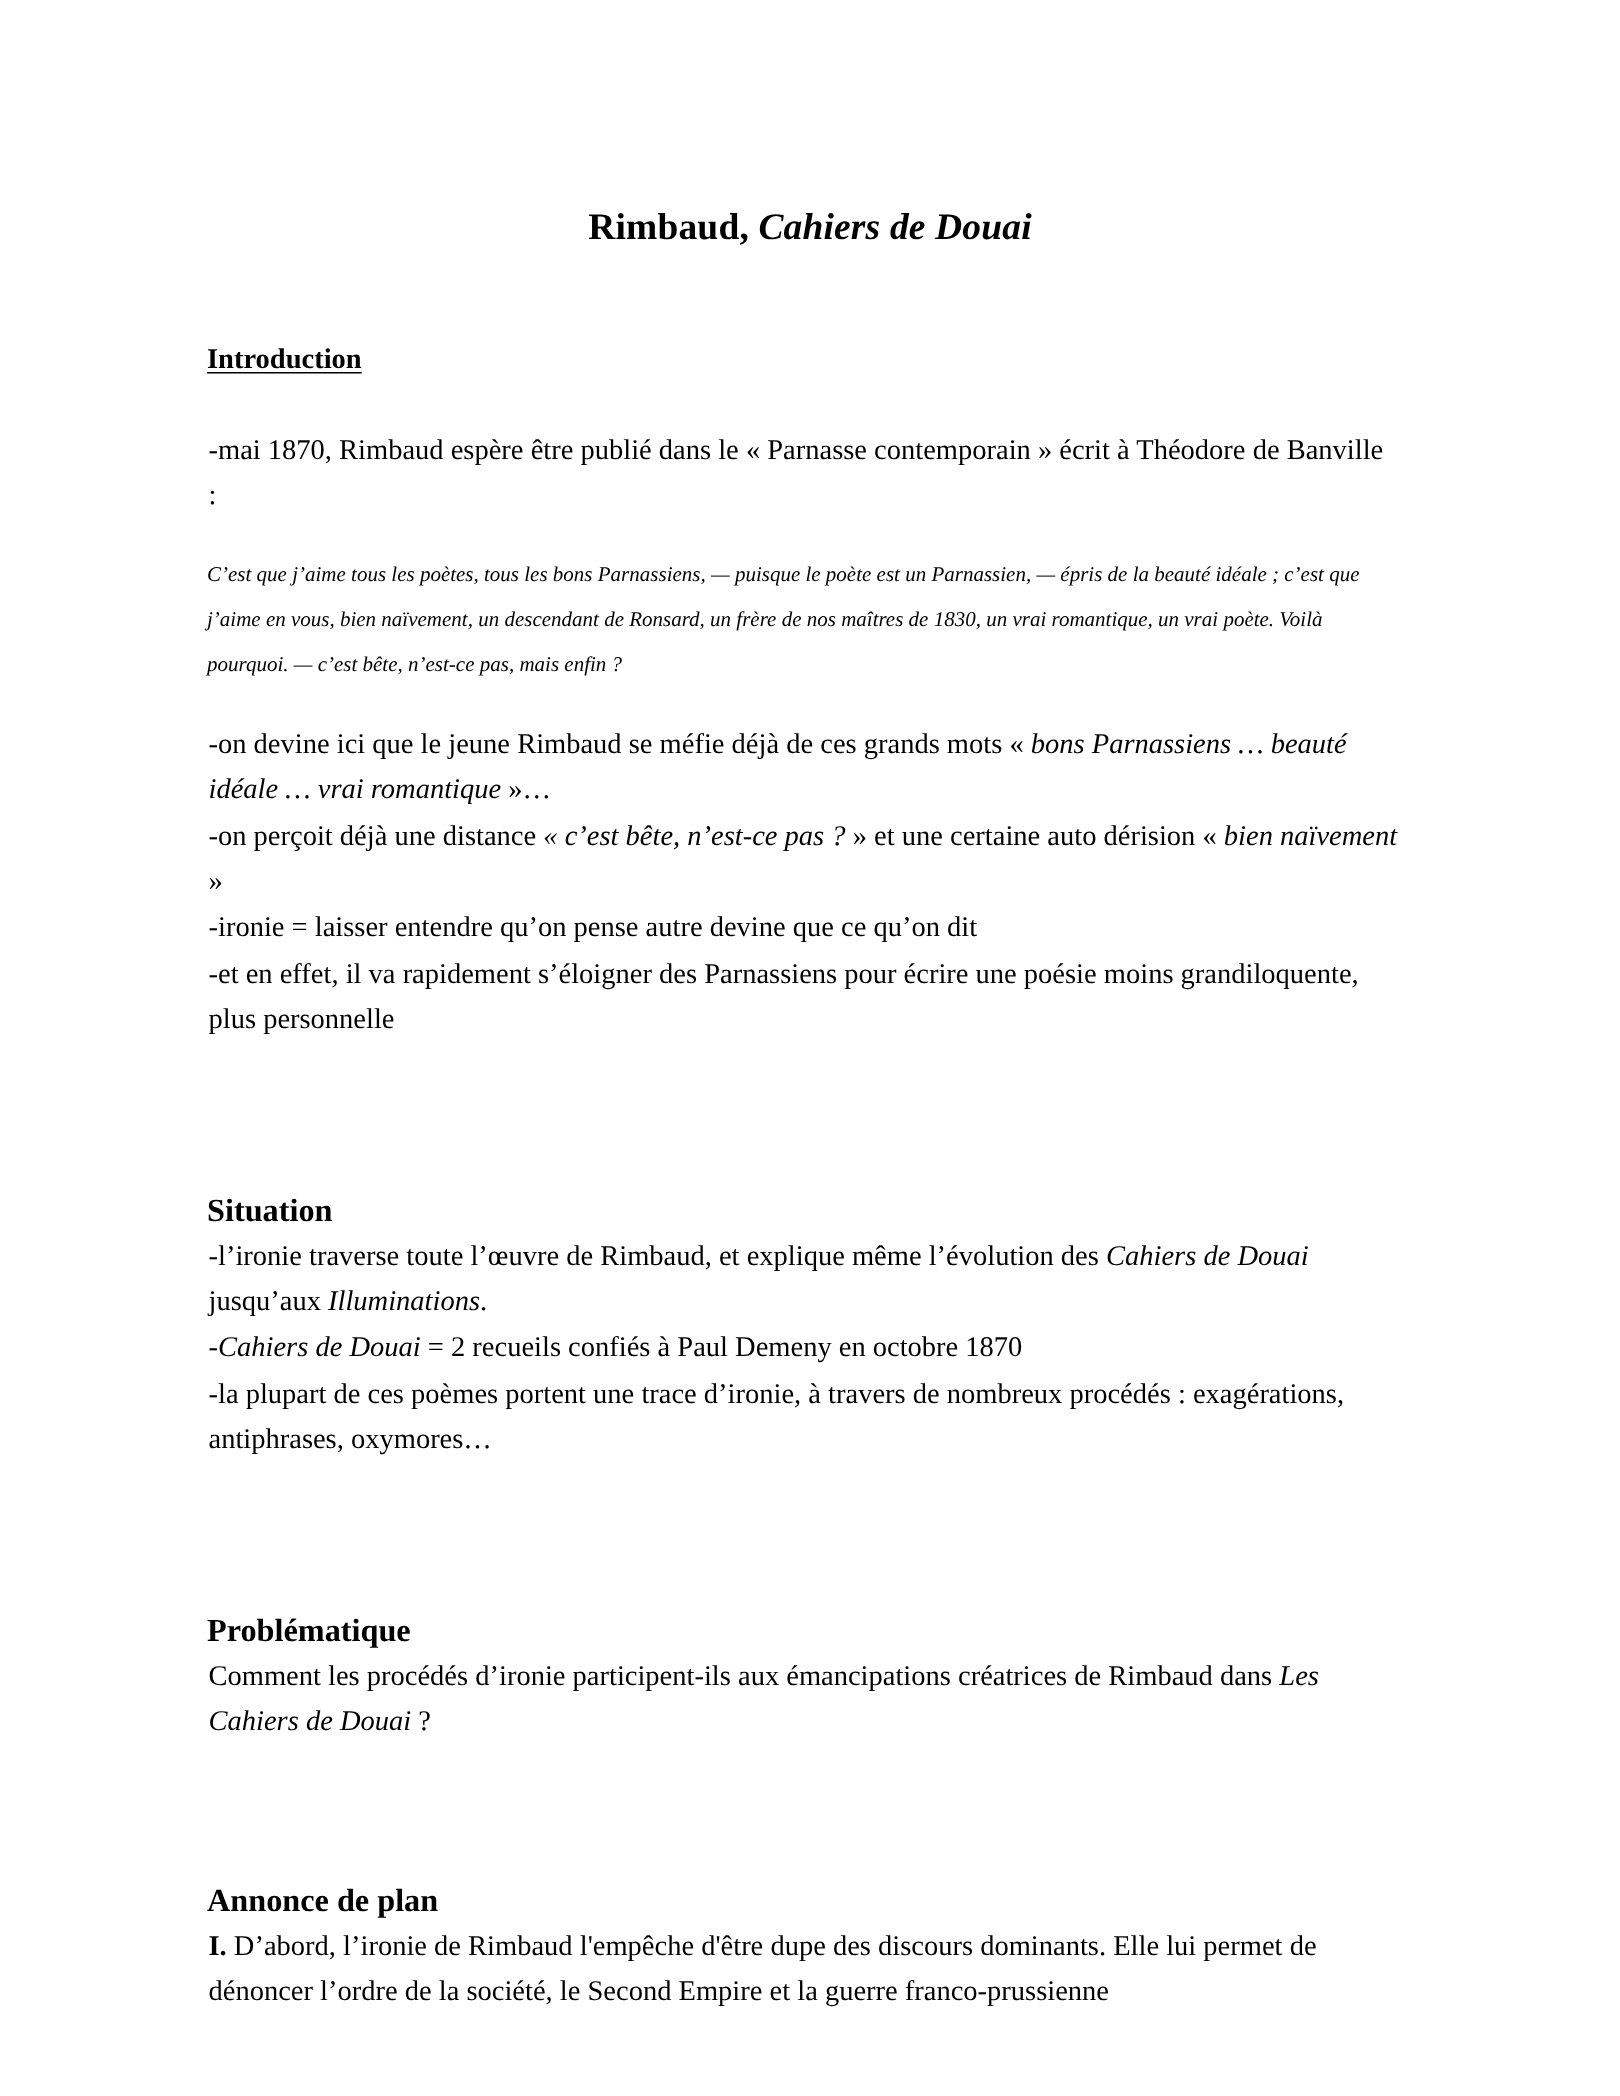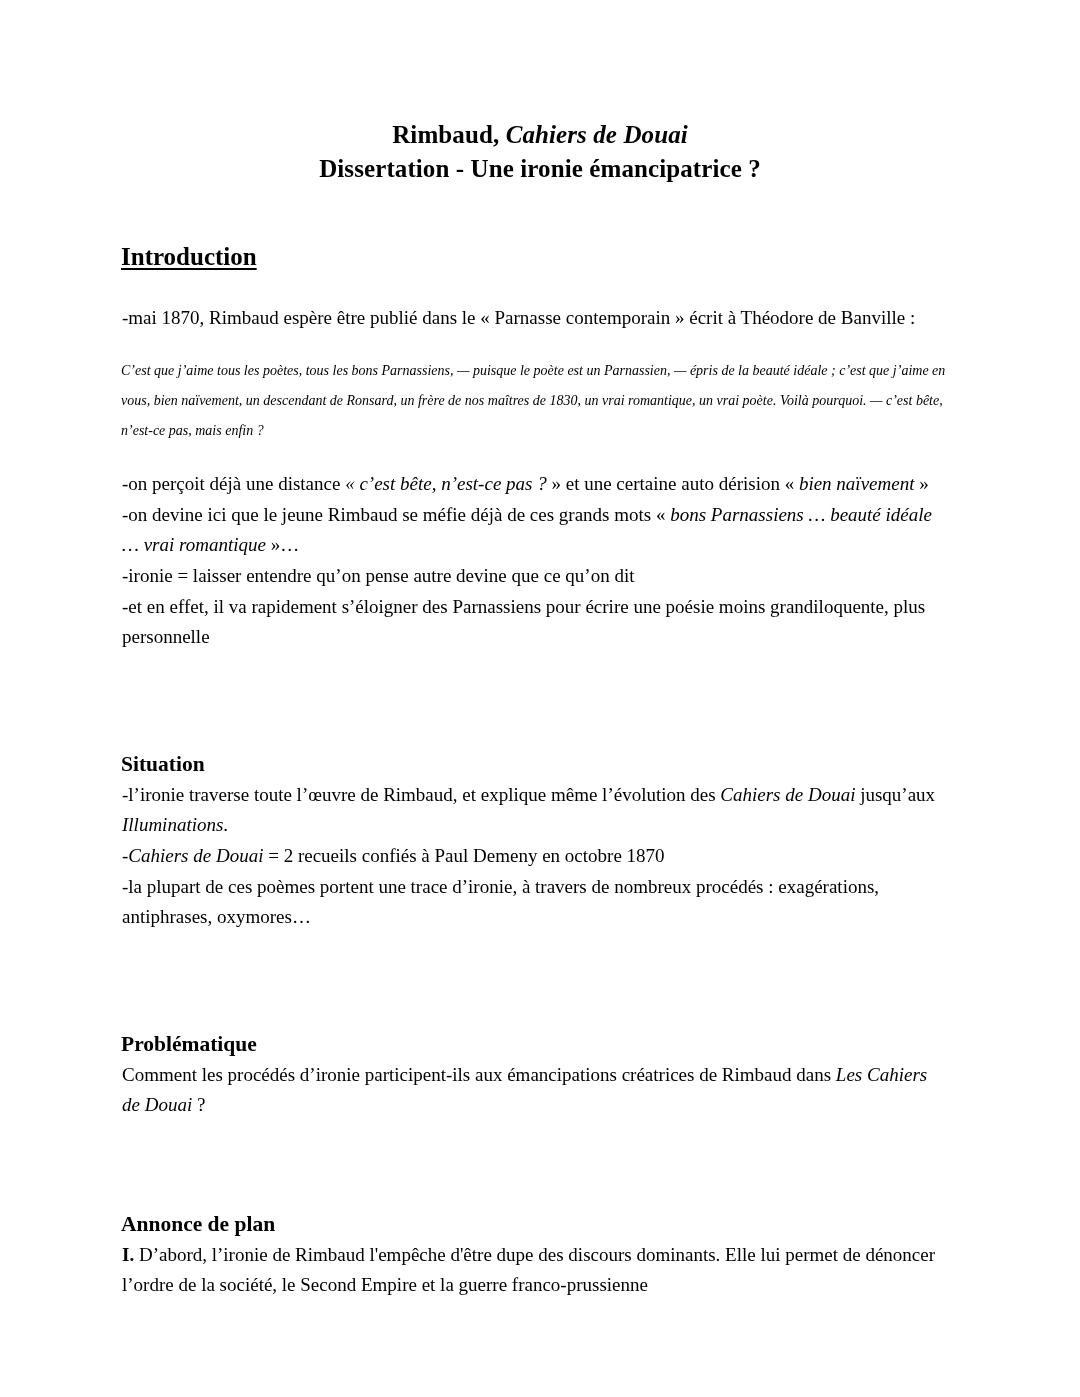--- a/index.html
+++ b/index.html
@@ -12,21 +12,21 @@
     height: 1397px;
     font-family: "Liberation Serif", "DejaVu Serif", serif;
     color: #000000;
     -webkit-font-smoothing: antialiased;
   }
   .page {
     position: relative;
     width: 1080px;
     height: 1397px;
     box-sizing: border-box;
-    padding: 0;
+    padding: 17px;
     overflow: hidden;
   }
   .title-block {
     margin: 0;
     padding-top: 118px;
     text-align: center;
     font-weight: bold;
     font-size: 25px;
     line-height: 34px;
     letter-spacing: 0.1px;
@@ -41,21 +41,21 @@
     padding-top: 56px;
     font-size: 21.5px;
     line-height: 30px;
   }
 
   .h-intro {
     font-weight: bold;
     text-decoration: underline;
     text-underline-offset: 3px;
     margin: 0;
-    font-size: 25px;
+    font-size: 19px;
     line-height: 30px;
   }
   .subhead {
     font-weight: bold;
     margin: 0;
     font-size: 21.5px;
     line-height: 30px;
   }
   p.body {
     margin: 1px;
@@ -76,40 +76,39 @@
   i, .it { font-style: italic; }
   b, .bd { font-weight: bold; }
 </style>
 </head>
 <body>
 
 <div class="page">
 
   <div class="title-block">
     <span class="title-line"><span>Rimbaud, </span><i>Cahiers de Douai</i></span>
-    <span class="title-line">Dissertation - Une ironie émancipatrice ?</span>
   </div>
 
   <div class="content">
 
     <div class="h-intro">Introduction</div>
 
     <div class="gap-md"></div>
 
     <p class="body">-mai 1870, Rimbaud espère être publié dans le « Parnasse contemporain » écrit à Théodore de Banville :</p>
 
     <div class="gap-sm"></div>
 
     <p class="quote">C’est que j’aime tous les poètes, tous les bons Parnassiens, — puisque le poète est un Parnassien, — épris de la beauté idéale ; c’est que j’aime en vous, bien naïvement, un descendant de Ronsard, un frère de nos maîtres de 1830, un vrai romantique, un vrai poète. Voilà pourquoi. — c’est bête, n’est-ce pas, mais enfin ?</p>
 
     <div class="gap-sm"></div>
 
+    <p class="body"><span>-on devine ici que le jeune Rimbaud se méfie déjà de ces grands mots « </span><i>bons Parnassiens … beauté idéale … vrai romantique</i><span> »…</span></p>
+
     <p class="body"><span>-on perçoit déjà une distance </span><i>« c’est bête, n’est-ce pas ?</i><span> » et une certaine auto dérision « </span><i>bien naïvement</i><span> »</span></p>
-
-    <p class="body"><span>-on devine ici que le jeune Rimbaud se méfie déjà de ces grands mots « </span><i>bons Parnassiens … beauté idéale … vrai romantique</i><span> »…</span></p>
 
     <p class="body">-ironie = laisser entendre qu’on pense autre devine que ce qu’on dit</p>
 
     <p class="body">-et en effet, il va rapidement s’éloigner des Parnassiens pour écrire une poésie moins grandiloquente, plus personnelle</p>
 
     <div class="gap-xxl"></div>
 
     <div class="subhead">Situation</div>
 
     <p class="body"><span>-l’ironie traverse toute l’œuvre de Rimbaud, et explique même l’évolution des </span><i>Cahiers de Douai</i><span> jusqu’aux </span><i>Illuminations</i><span>.</span></p>

